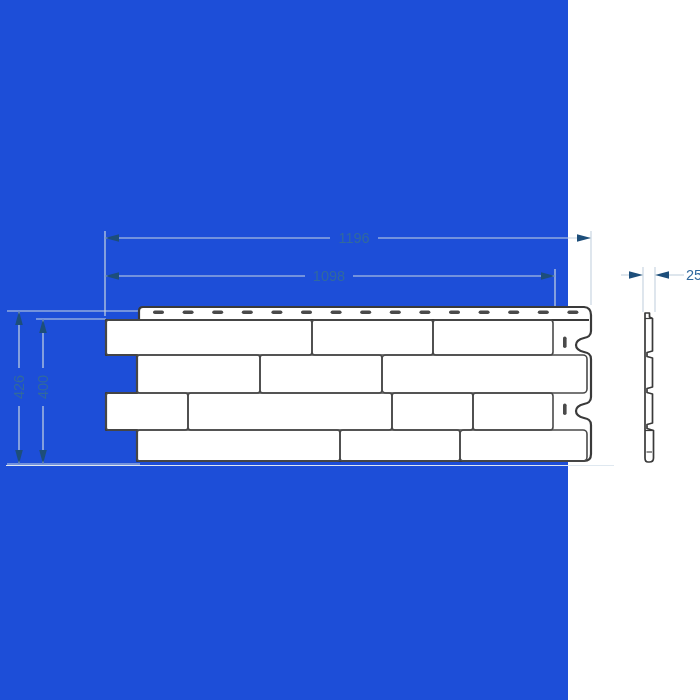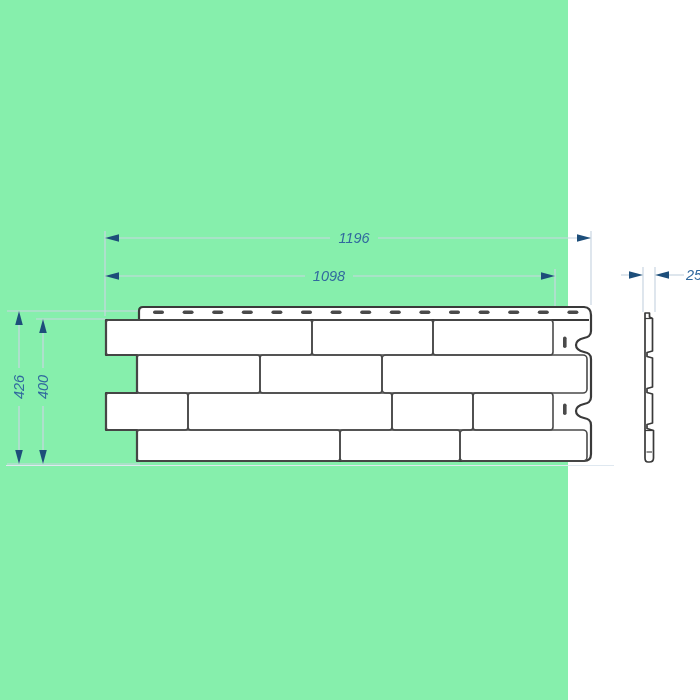--- a/index.html
+++ b/index.html
@@ -8,22 +8,21 @@
     background: #ffffff;
     width: 700px;
     height: 700px;
     overflow: hidden;
     font-family: "Liberation Sans", sans-serif;
   }
   .canvas {
     position: relative;
     width: 568px;
     height: 700px;
-    background: #86efac;
-    font-style: italic;
+    background: #1d4ed8;
   }
   svg text {
     font-family: "Liberation Sans", sans-serif;
     font-size: 14.5px;
     fill: #31699e;
   }
 </style>
 </head>
 <body>
 

